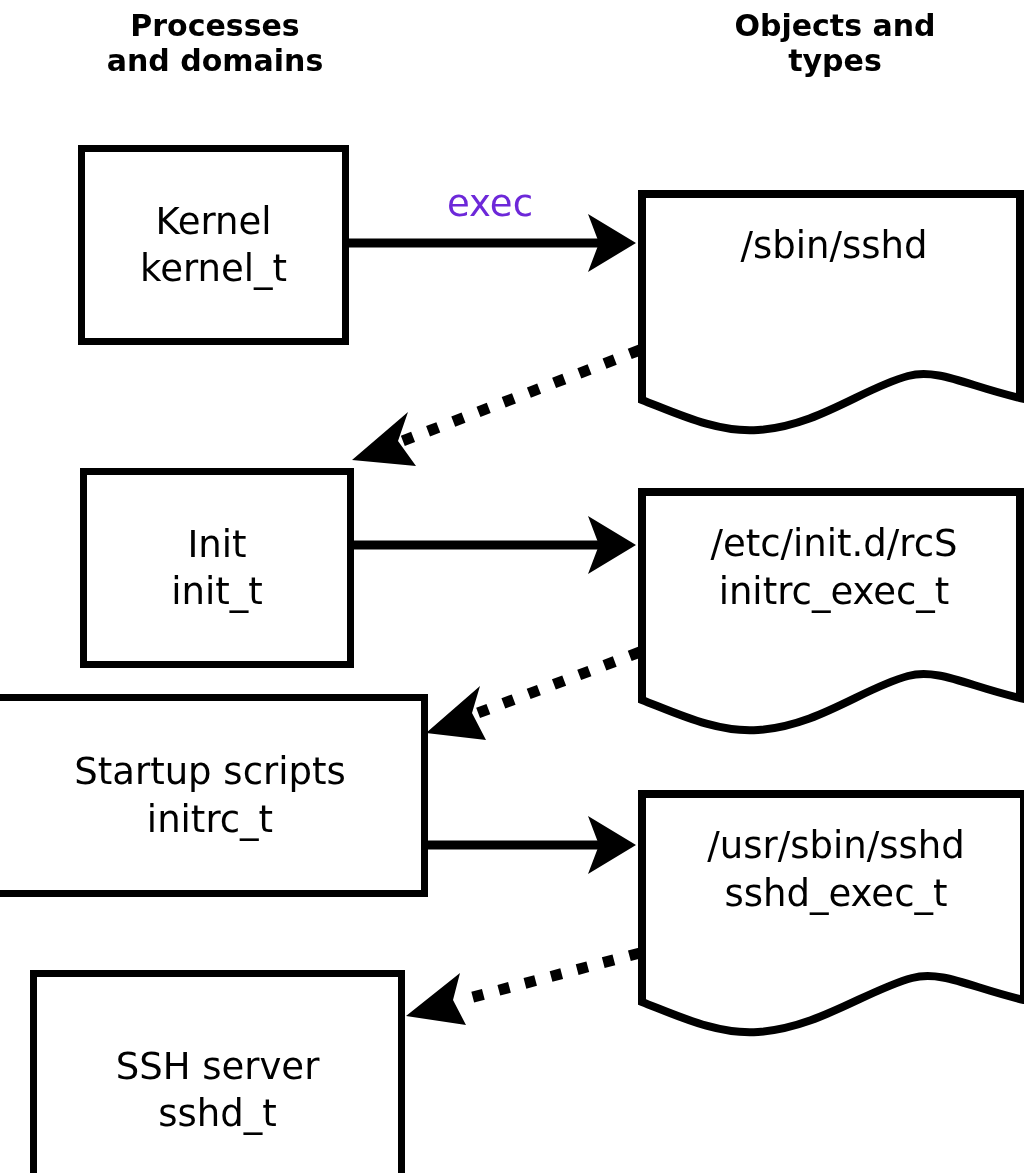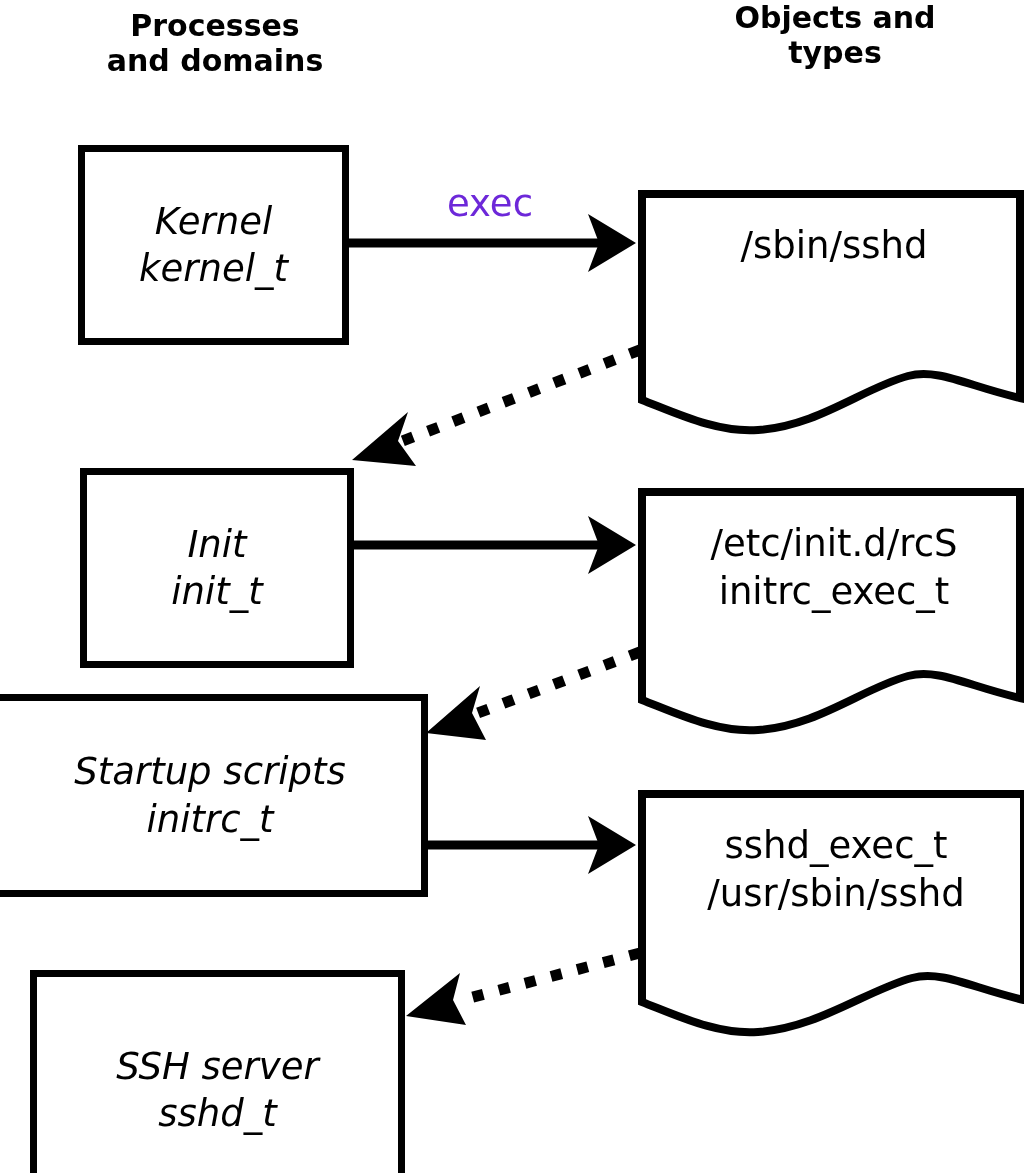--- a/index.html
+++ b/index.html
@@ -19,37 +19,37 @@
     position: absolute;
     font-weight: bold;
     font-size: 30px;
     line-height: 1.18;
     text-align: center;
     color: #000000;
     white-space: pre-line;
     letter-spacing: 0px;
   }
   #header-processes { left: 30px;  top: 8px;  width: 370px; }
-  #header-objects   { left: 650px; top: 0;  width: 370px; }
+  #header-objects   { left: 650px; top: 8px;  width: 370px; }
 
   .proc-box {
     position: absolute;
     box-sizing: border-box;
     border: 7px solid #000000;
     background: #ffffff;
     display: flex;
     flex-direction: column;
     align-items: center;
     justify-content: center;
     color: #000000;
     font-size: 37px;
     line-height: 1.28;
     text-align: center;
   }
-  .proc-box .line { display: block; white-space: nowrap; font-style: italic; }
+  .proc-box .line { display: block; white-space: nowrap; }
 
   .doc-shape {
     position: absolute;
     color: #000000;
   }
   .doc-shape svg { display: block; overflow: visible; }
   .doc-label {
     position: absolute;
     text-align: center;
     color: #000000;
@@ -123,22 +123,22 @@
     <span class="line">initrc_exec_t</span>
   </div>
 
   <div class="doc-shape" style="left:638px; top:790px;">
     <svg width="390" height="252" viewBox="0 0 390 252">
       <path d="M 4 4 L 386 4 L 386 210 C 334 198 304 180 274 188
                C 229 200 180 238 120 242 C 80 245 40 226 4 212 Z" fill="#ffffff" stroke="#000000" stroke-width="8" stroke-linejoin="miter" stroke-linecap="butt"></path>
     </svg>
   </div>
   <div class="doc-label" style="left:650px; top:822px; width:372px;">
+    <span class="line">/usr/sbin/sshd</span>
     <span class="line">sshd_exec_t</span>
-    <span class="line">/usr/sbin/sshd</span>
   </div>
 
   <svg class="edge-layer" viewBox="0 0 1024 1173">
 
      /sbin/init  (solid) --&gt;
     <g>
       <line x1="348" y1="243" x2="600" y2="243" stroke="#000000" stroke-width="9"></line>
       <polygon points="636,243 588,214 599,243 588,272" fill="#000000"></polygon>
     </g>
 

